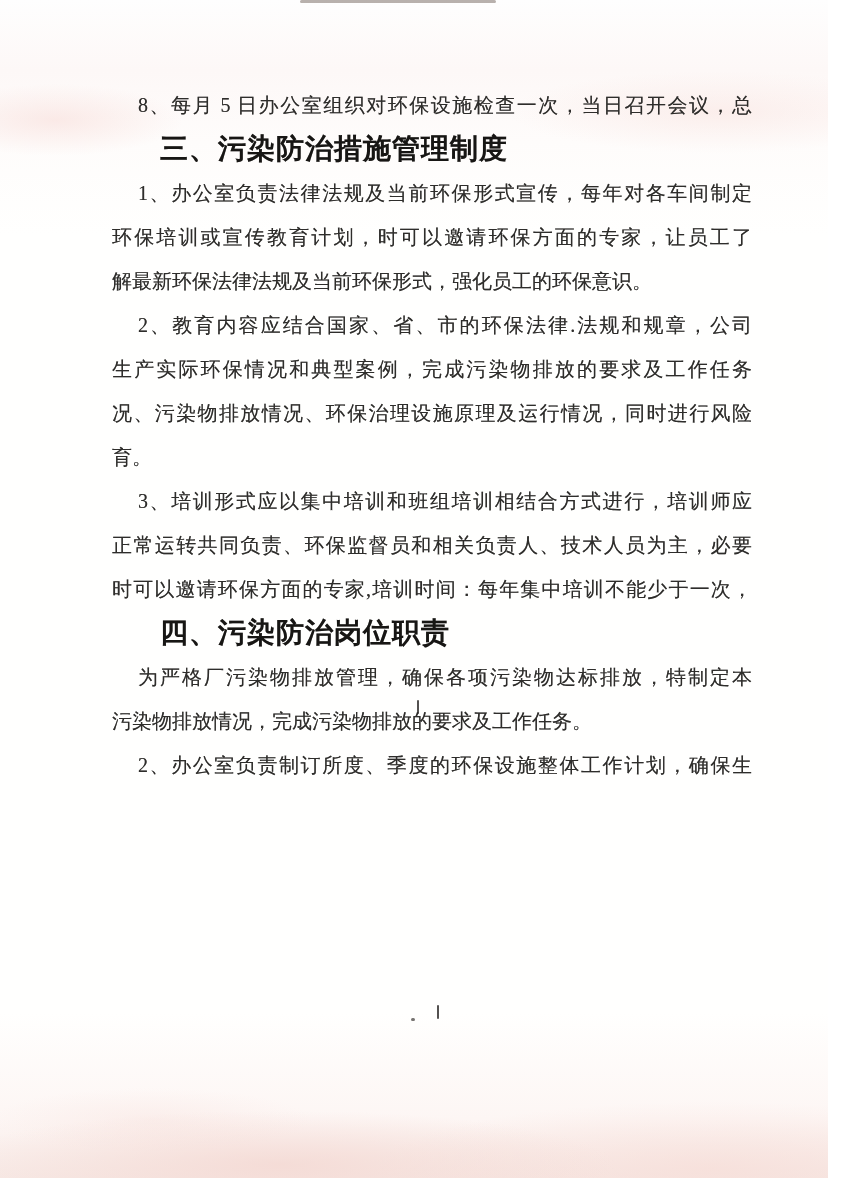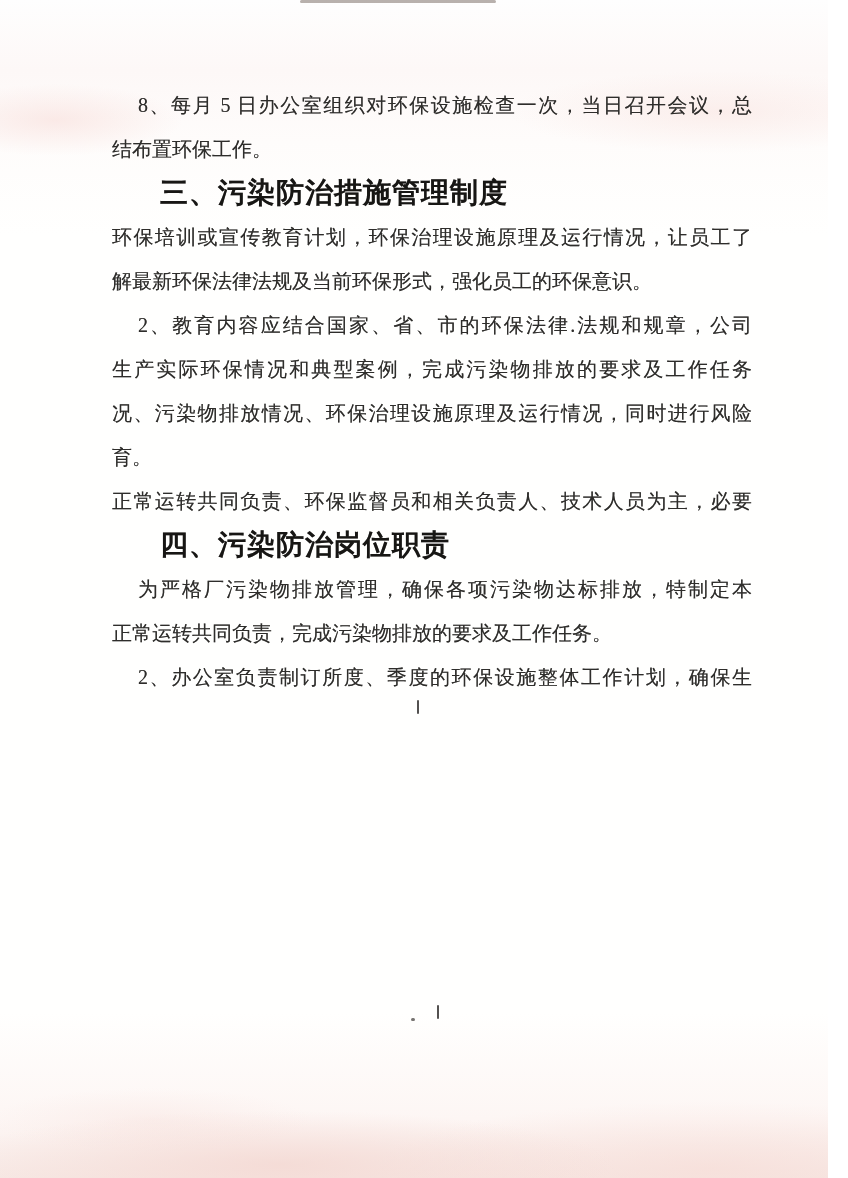--- a/index.html
+++ b/index.html
@@ -81,31 +81,33 @@
   }
 </style>
 </head>
 <body>
 
 <div class="page">
   <div class="top-smudge"></div>
 
   <div class="content">
       <div class="line indent fill">8、每月 5 日办公室组织对环保设施检查一次，当日召开会议，总</div>
-      <div class="line">结布置环保工作。</div>
       <div class="heading">三、污染防治措施管理制度</div>
-      <div class="line fill">环保培训或宣传教育计划，环保治理设施原理及运行情况，让员工了</div>
+      <div class="line indent fill">1、办公室负责法律法规及当前环保形式宣传，每年对各车间制定</div>
+      <div class="line fill">环保培训或宣传教育计划，时可以邀请环保方面的专家，让员工了</div>
       <div class="line">解最新环保法律法规及当前环保形式，强化员工的环保意识。</div>
       <div class="line indent fill">2、教育内容应结合国家、省、市的环保法律.法规和规章，公司</div>
       <div class="line fill">生产实际环保情况和典型案例，完成污染物排放的要求及工作任务</div>
       <div class="line fill">况、污染物排放情况、环保治理设施原理及运行情况，同时进行风险</div>
       <div class="line">育。</div>
+      <div class="line indent fill">3、培训形式应以集中培训和班组培训相结合方式进行，培训师应</div>
       <div class="line fill">正常运转共同负责、环保监督员和相关负责人、技术人员为主，必要</div>
+      <div class="line fill">时可以邀请环保方面的专家,培训时间：每年集中培训不能少于一次，</div>
       <div class="heading">四、污染防治岗位职责</div>
       <div class="line indent fill">为严格厂污染物排放管理，确保各项污染物达标排放，特制定本</div>
-      <div class="line">正常运转共同负责，完成污染物排放的要求及工作任务。</div>
+      <div class="line">污染物排放情况，完成污染物排放的要求及工作任务。</div>
       <div class="line indent fill">2、办公室负责制订所度、季度的环保设施整体工作计划，确保生</div>
     </div>
 
   <div class="artifact-tick" style="left:417px; top:700px;"></div>
   <div class="artifact-tick" style="left:437px; top:1005px;"></div>
   <div class="artifact-dot" style="left:411px; top:1018px;"></div>
 </div>
 
 </body></html>

